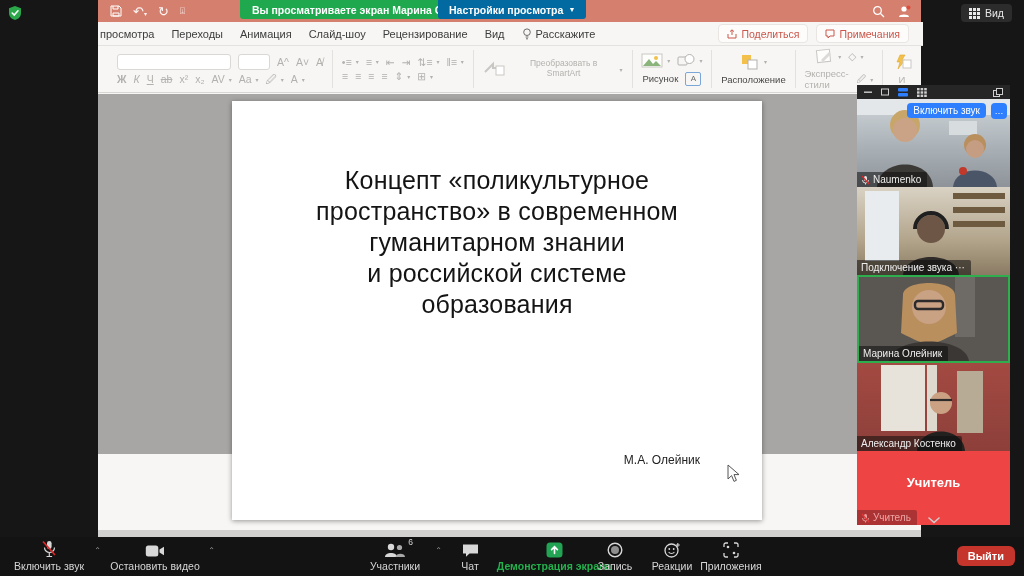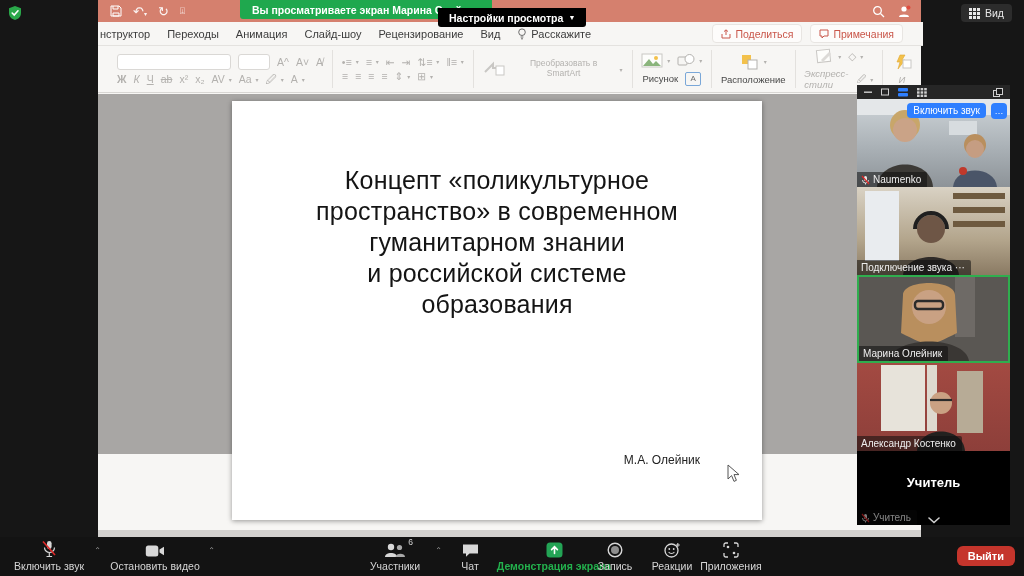--- a/index.html
+++ b/index.html
@@ -12,63 +12,63 @@
   .titlebar{position:absolute;left:0;top:0;width:100%;height:22px;background:#d5806e;
             display:flex;align-items:center;color:#fff;}
   .tb-icons{display:flex;align-items:center;gap:11px;margin-left:12px;font-size:13px;}
   .tb-icons .u{color:#fff;opacity:.92;line-height:1;}
   .tb-right{margin-left:auto;display:flex;align-items:center;gap:12px;margin-right:10px;}
   .tabsrow{position:absolute;left:0;top:22px;width:100%;height:23px;background:#f7f6f4;
            border-bottom:1px solid #e4e2df;display:flex;align-items:center;gap:17px;
            padding-left:2px;font-size:11px;color:#3c3c3c;white-space:nowrap;}
   .tab{cursor:default;}
   .tellme{display:flex;align-items:center;gap:4px;justify-content:flex-end;}
-  .tabbtns{margin-left:auto;display:flex;gap:8px;margin-right:20px;padding-left:48px;}
+  .tabbtns{margin-left:auto;display:flex;gap:8px;margin-right:14px;padding-left:48px;}
   .tabbtn{display:flex;align-items:center;gap:4px;background:#fdfcfb;border:1px solid #e8e5e2;
           border-radius:4px;height:17px;padding:0 8px;font-size:10.5px;color:#c9564a;}
   .ribbon{position:absolute;left:0;top:46px;width:100%;height:47px;background:#f7f6f4;
           border-bottom:1px solid #d8d6d3;display:flex;align-items:stretch;
           padding-left:10px;box-sizing:border-box;overflow:hidden;}
   .rgroup{display:flex;flex-direction:column;justify-content:center;gap:4px;padding:0 9px;}
   .rsep{width:1px;background:#e3e1de;margin:4px 0;}
   .rrow{display:flex;align-items:center;gap:7px;font-size:10.5px;color:#b3b1ae;}
   .g{color:#b3b1ae;line-height:1;}
   .caret{font-size:6px;color:#b3b1ae;margin-left:-3px;}
   .fontbox{display:inline-block;height:14px;background:#fff;border:1px solid #dad8d5;border-radius:3px;}
   .w120{width:112px;} .w34{width:30px;}
   .lbl2{font-size:8.5px;line-height:1.15;color:#b3b1ae;text-align:center;width:72px;}
   .rlabel{font-size:9.5px;color:#474747;}
-  .rlabel.dis{color:#b3b1ae;font-style:italic;}
+  .rlabel.dis{color:#b3b1ae;}
   .abox{display:inline-flex;align-items:center;justify-content:center;width:14px;height:12px;
         border:1px solid #7aa7d8;color:#6b6b6b;font-size:8px;border-radius:2px;}
   
   .workspace{position:absolute;left:0;top:94px;width:100%;height:360px;background:#a8a6a4;}
   .slide{position:absolute;left:134px;top:7px;width:530px;height:419px;background:#fff;
          box-shadow:0 1px 5px rgba(0,0,0,.4);}
   .slide-title{position:absolute;left:0;top:64px;width:100%;text-align:center;
                font-size:25px;line-height:31px;color:#141414;white-space:pre-line;letter-spacing:.2px;}
   .slide-author{position:absolute;right:62px;top:330px;font-size:12px;color:#222;margin-top:22px;}
   .statusbar{position:absolute;left:0;top:530px;width:100%;height:7px;background:#d3d1cf;}
   
   .banner{position:absolute;left:240px;top:0;height:19px;background:#1fa84e;color:#fff;
           font-size:10.5px;font-weight:bold;display:flex;align-items:center;padding:0 12px;
           border-radius:0 0 3px 3px;z-index:5;}
-  .viewset{position:absolute;left:438px;top:0;height:19px;background:#000000;color:#fff;
+  .viewset{position:absolute;left:438px;top:0;height:19px;background:#0369a1;color:#fff;
            font-size:10.5px;font-weight:bold;display:flex;align-items:center;gap:5px;
-           padding:0 11px;border-radius:0 0 3px 3px;z-index:5;margin-top:8px;}
+           padding:0 11px;border-radius:0 0 3px 3px;z-index:5;}
   .viewbtn{position:absolute;right:12px;top:4px;height:18px;display:flex;align-items:center;gap:5px;
            background:#2c2c2c;border-radius:4px;padding:0 8px;color:#e8e8e8;font-size:10.5px;z-index:5;}
   
   .panel{position:absolute;left:857px;top:85px;width:153px;height:440px;background:#1b1b1b;z-index:6;}
   .phead{height:14px;background:#262626;display:flex;align-items:center;gap:9px;padding:0 7px;}
   .phead .ph{line-height:0;}
   .ph-pop{margin-left:auto;}
   .tile{position:relative;width:153px;height:88px;overflow:hidden;box-sizing:border-box;}
   .tile.active{border:2px solid #2fae4e;}
-  .tile-last{height:74px;background:#000000;}
+  .tile-last{height:74px;background:#ef4444;}
   .vlabel{position:absolute;left:0;bottom:0;display:flex;align-items:center;gap:3px;
           background:rgba(15,15,15,.55);color:#efefef;font-size:10px;padding:2px 6px 2px 4px;
           border-radius:0 2px 0 0;white-space:nowrap;}
   .unmute{position:absolute;top:4px;right:24px;background:#2e7fff;color:#fff;font-size:10px;
           padding:2px 6px;border-radius:4px;white-space:nowrap;}
   .morebtn{position:absolute;top:4px;right:3px;background:#2e7fff;color:#fff;font-size:9px;
            width:16px;height:16px;border-radius:4px;display:flex;align-items:center;justify-content:center;}
   .tile-name-big{position:absolute;left:0;top:24px;width:100%;text-align:center;color:#fff;
                  font-size:13px;font-weight:bold;}
   .vlabel.faint{opacity:.55;}
@@ -121,21 +121,21 @@
           <svg width="14" height="13" viewBox="0 0 14 13">
               <circle cx="7" cy="4" r="2.6" fill="#fff"></circle>
               <path d="M2 12 C2 8.8 12 8.8 12 12 Z" fill="#fff"></path>
               <circle cx="11.5" cy="2.5" r="2" fill="#e04b3f"></circle>
             </svg>
         </span>
       </div>
     </div>
 
     <div class="tabsrow">
-      <span class="tab">нструктор</span>
+      <span class="tab">просмотра</span>
       <span class="tab">Переходы</span>
       <span class="tab">Анимация</span>
       <span class="tab">Слайд-шоу</span>
       <span class="tab">Рецензирование</span>
       <span class="tab">Вид</span>
       <span class="tellme">
         <span style="line-height:0;">
           <svg width="10" height="12" viewBox="0 0 10 12">
               <circle cx="5" cy="4.2" r="3.3" fill="none" stroke="#6b6b6b" stroke-width="1"></circle>
               <line x1="3.6" y1="9" x2="6.4" y2="9" stroke="#6b6b6b" stroke-width="1"></line>

